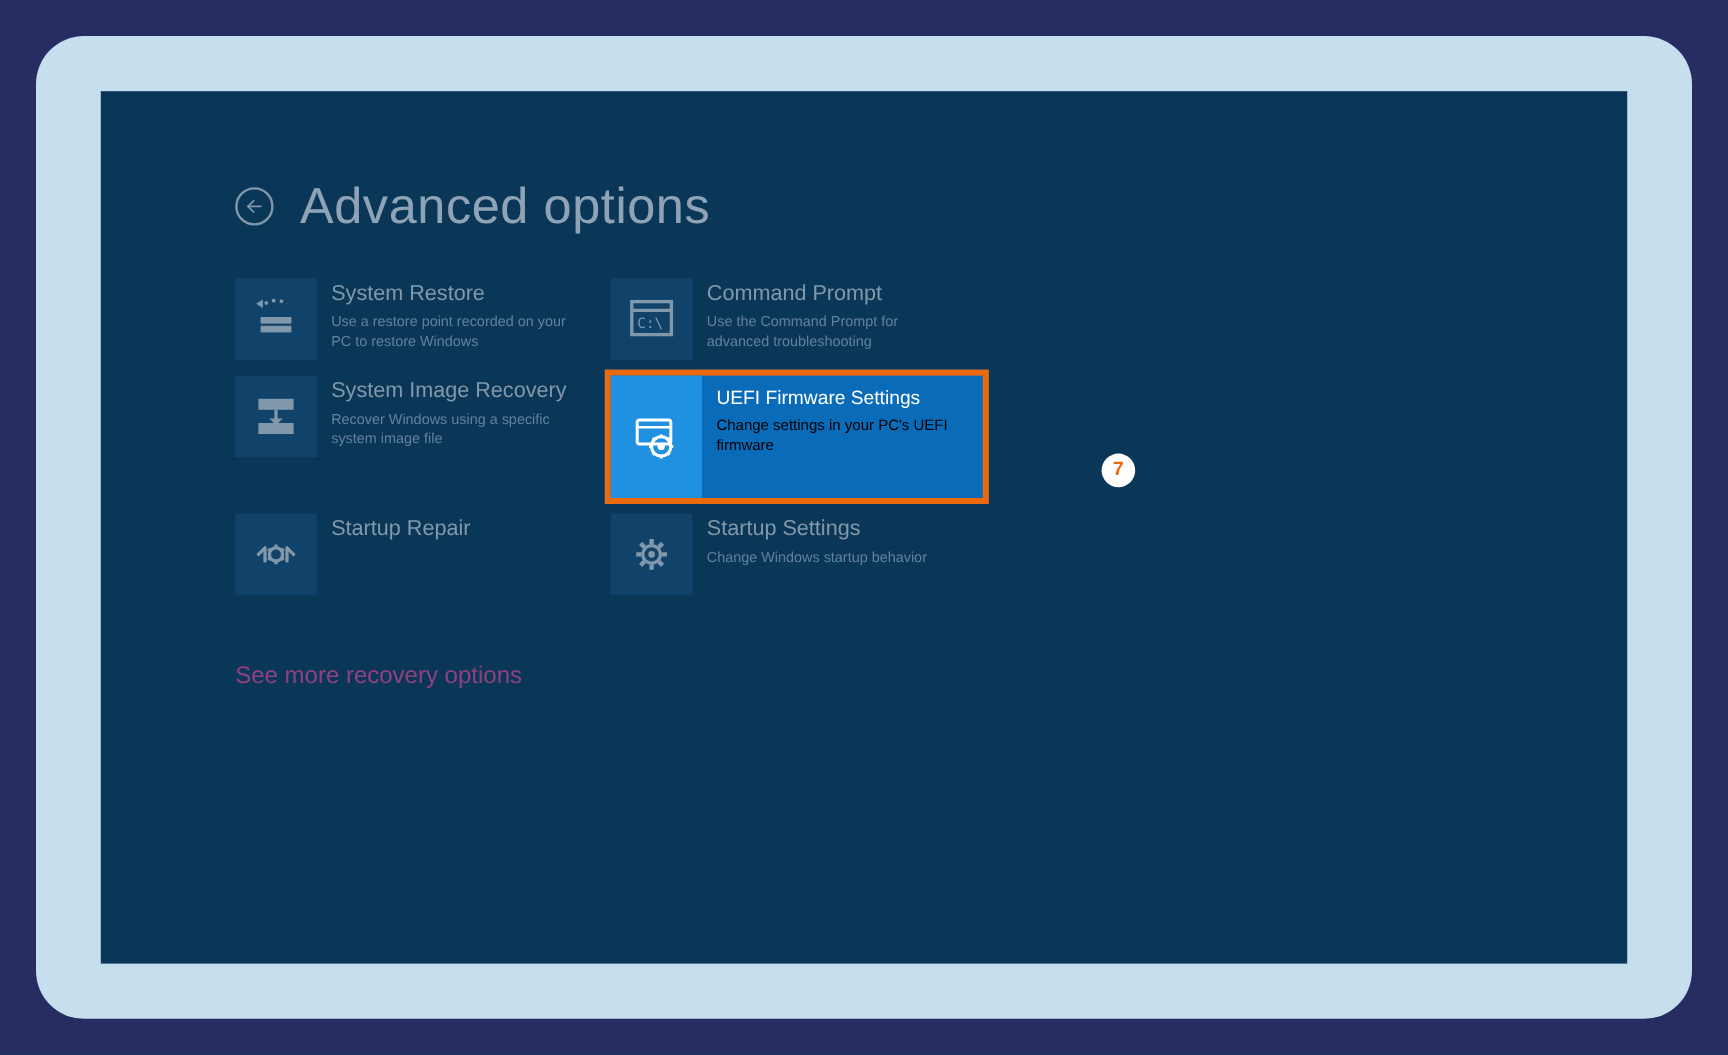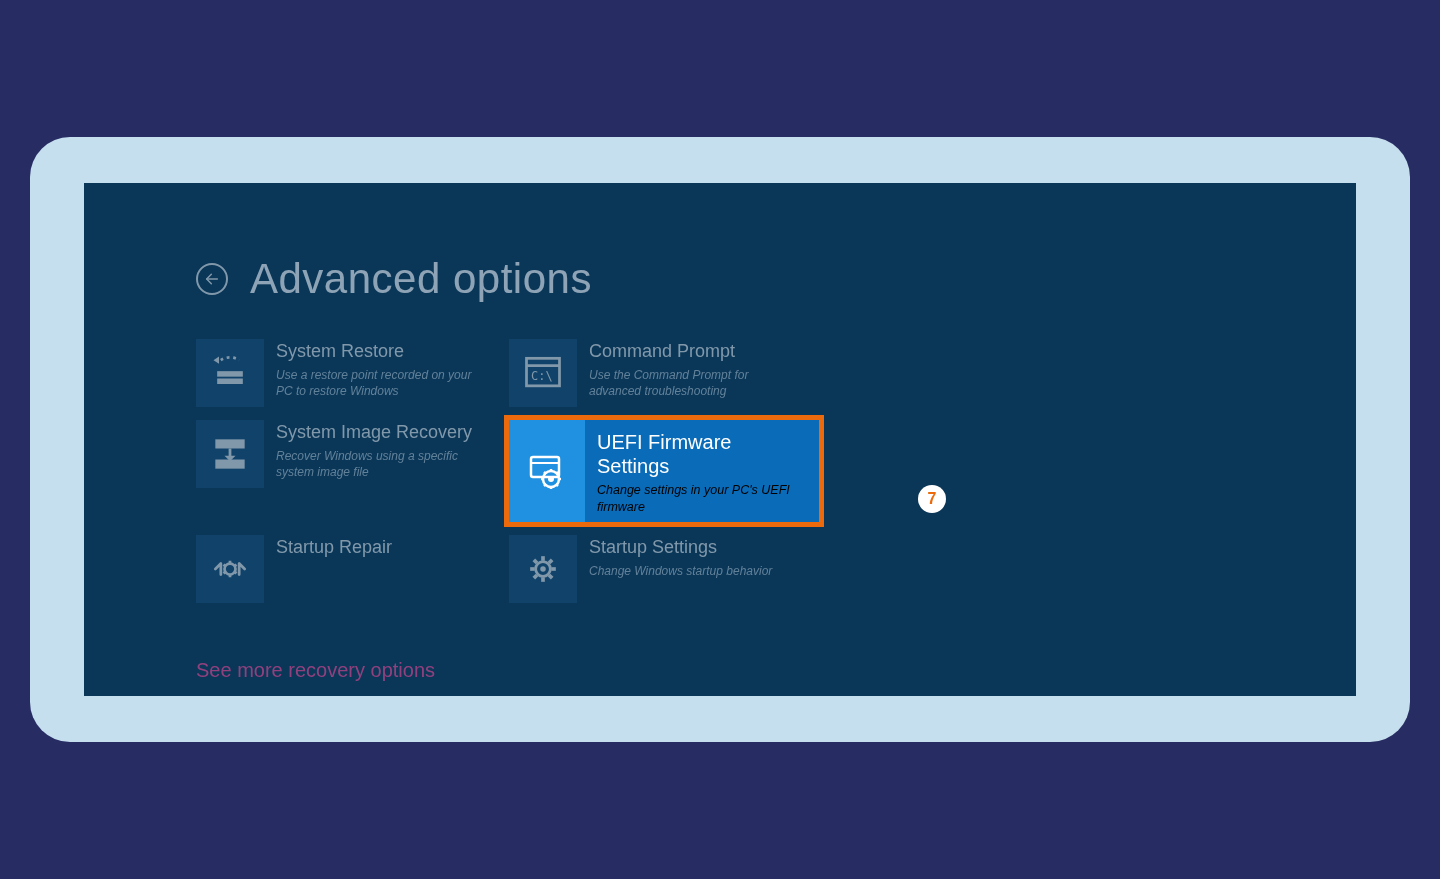--- a/index.html
+++ b/index.html
@@ -7,21 +7,21 @@
     body {
       background: #272c62;
       font-family: "Segoe UI", Tahoma, Geneva, sans-serif;
       display: flex;
       align-items: center;
       justify-content: center;
       -webkit-font-smoothing: antialiased;
     }
     .outer-frame {
       width: 1380px;
-      height: 605px;
+      height: 819px;
       background: #c5dfef;
       border-radius: 40px;
       padding: 46px 54px;
     }
     .screen {
       width: 100%;
       height: 100%;
       background: #0a3657;
       position: relative;
       overflow: hidden;
@@ -93,37 +93,36 @@
     .tile .tile-title {
       font-size: 18px;
       font-weight: 400;
       line-height: 1.2;
       margin-bottom: 4px;
     }
     .tile .tile-desc {
       font-size: 12px;
       line-height: 1.35;
       color: #9cb3c6;
-      font-style: italic;
     }
     .tile.highlight {
       background: #0a6bb9;
       border: 5px solid #ec6a0c;
       margin: -5px;
       padding: 0;
       width: 320px;
       height: 112px;
     }
     .tile.highlight .text-box {
       color: #ffffff;
       padding: 10px 12px 0 12px;
       max-width: 220px;
     }
     .tile.highlight .tile-title {
-      font-size: 20px;
+      font-size: 16px;
     }
     .tile.highlight .tile-desc {
       color: #000000;
       font-size: 12.5px;
     }
     .tile.highlight .icon-box {
       width: 76px;
       height: 102px;
     }
     .badge {

